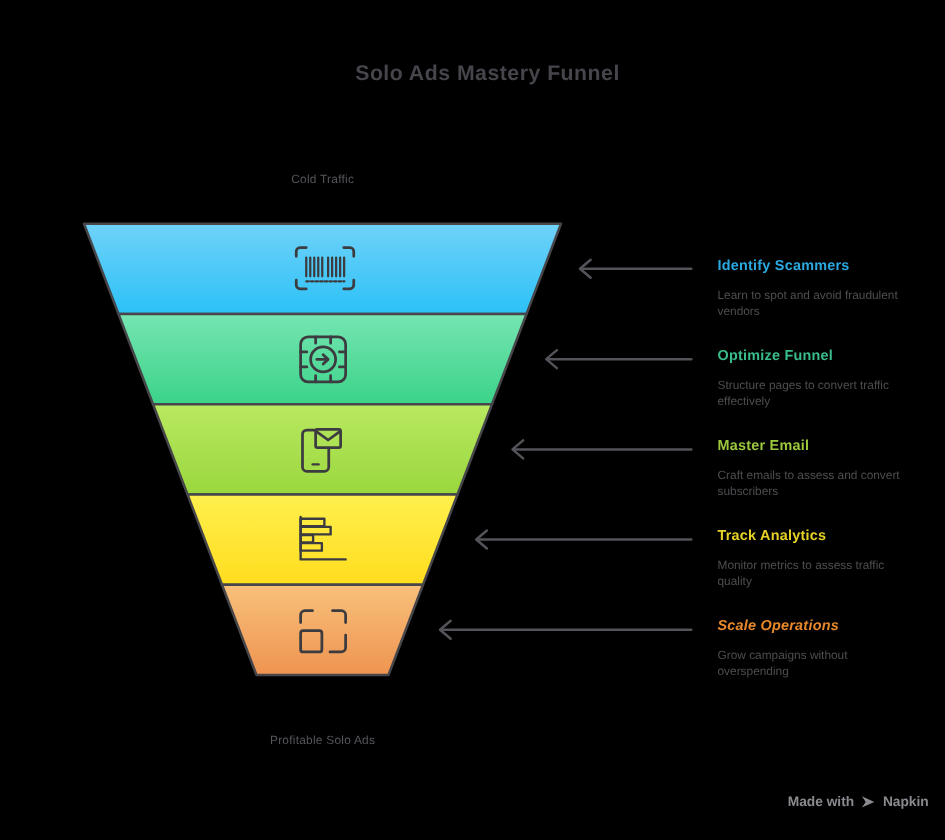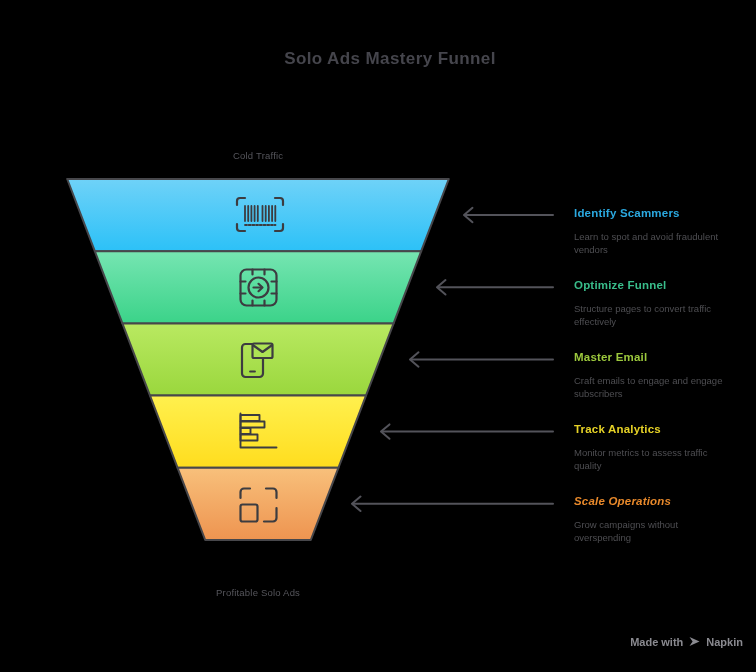--- a/index.html
+++ b/index.html
@@ -1,21 +1,21 @@
 <!DOCTYPE html>
 <html><head>
 <meta charset="utf-8">
 <style>
   html,body{margin:0;padding:0;background:#000;}
   .page{position:relative;width:756px;height:672px;background:#000;overflow:hidden;
         font-family:"Liberation Sans",sans-serif;}
   .page-title{position:absolute;top:49px;left:12px;width:100%;text-align:center;
         font-size:17px;font-weight:bold;letter-spacing:.4px;color:#45454c;}
   .small-label{position:absolute;font-size:9.5px;color:#56565c;letter-spacing:.2px;}
-  .cold-label{left:233px;top:150px;}
+  .cold-label{left:233px;top:138px;}
   .bottom-label{left:216px;top:587px;}
   .diagram-svg{position:absolute;left:0;top:0;}
   .stage-card{position:absolute;left:563px;width:160px;margin-left:11px;}
   .stage-label{font-size:11.5px;font-weight:bold;letter-spacing:.2px;}
   .stage-desc{margin-top:11px;font-size:9.5px;line-height:13px;color:#4e4e52;width:150px;}
   .footer{position:absolute;top:635px;right:13px;display:flex;align-items:center;gap:5px;
         color:#8a8a90;font-size:11px;font-weight:bold;margin-left:36px;}
   .footer .napkin-glyph{display:inline-flex;}
 </style>
 </head>
@@ -135,21 +135,21 @@
   <div class="stage-card" style="top:207px">
     <div class="stage-label" style="color: rgb(43, 169, 224);">Identify Scammers</div>
     <div class="stage-desc">Learn to spot and avoid fraudulent vendors</div>
   </div>
   <div class="stage-card" style="top:279px">
     <div class="stage-label" style="color: rgb(57, 189, 139);">Optimize Funnel</div>
     <div class="stage-desc">Structure pages to convert traffic effectively</div>
   </div>
   <div class="stage-card" style="top:351px">
     <div class="stage-label" style="color: rgb(156, 200, 61);">Master Email</div>
-    <div class="stage-desc">Craft emails to engage and engage subscribers</div>
+    <div class="stage-desc">Craft emails to assess and convert subscribers</div>
   </div>
   <div class="stage-card" style="top:423px">
     <div class="stage-label" style="color: rgb(230, 210, 38);">Track Analytics</div>
     <div class="stage-desc">Monitor metrics to assess traffic quality</div>
   </div>
   <div class="stage-card" style="top:495px">
     <div class="stage-label" style="color: rgb(232, 137, 43); font-style: italic;">Scale Operations</div>
     <div class="stage-desc">Grow campaigns without overspending</div>
   </div>
 

